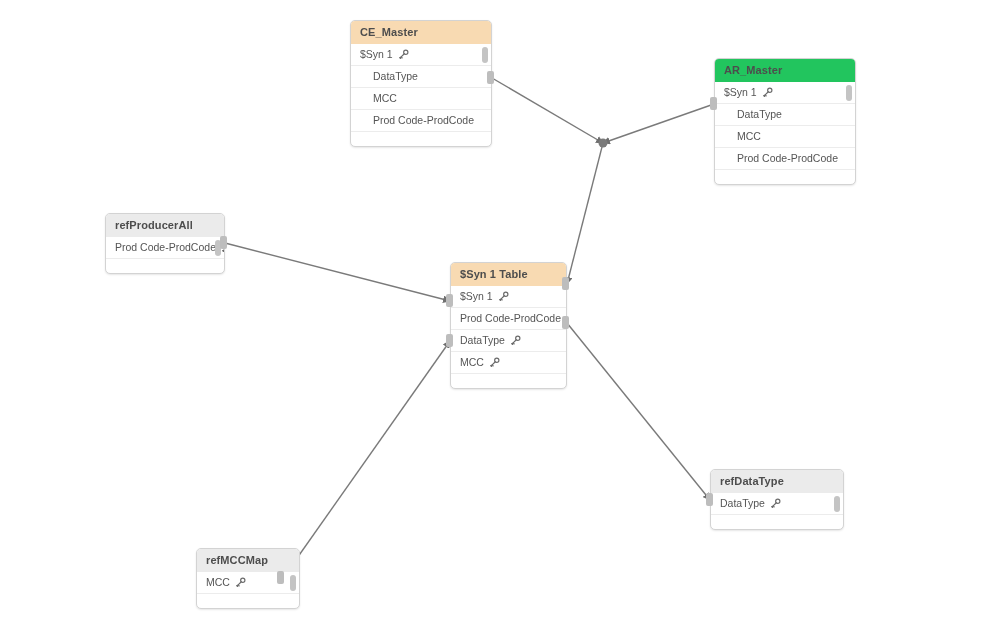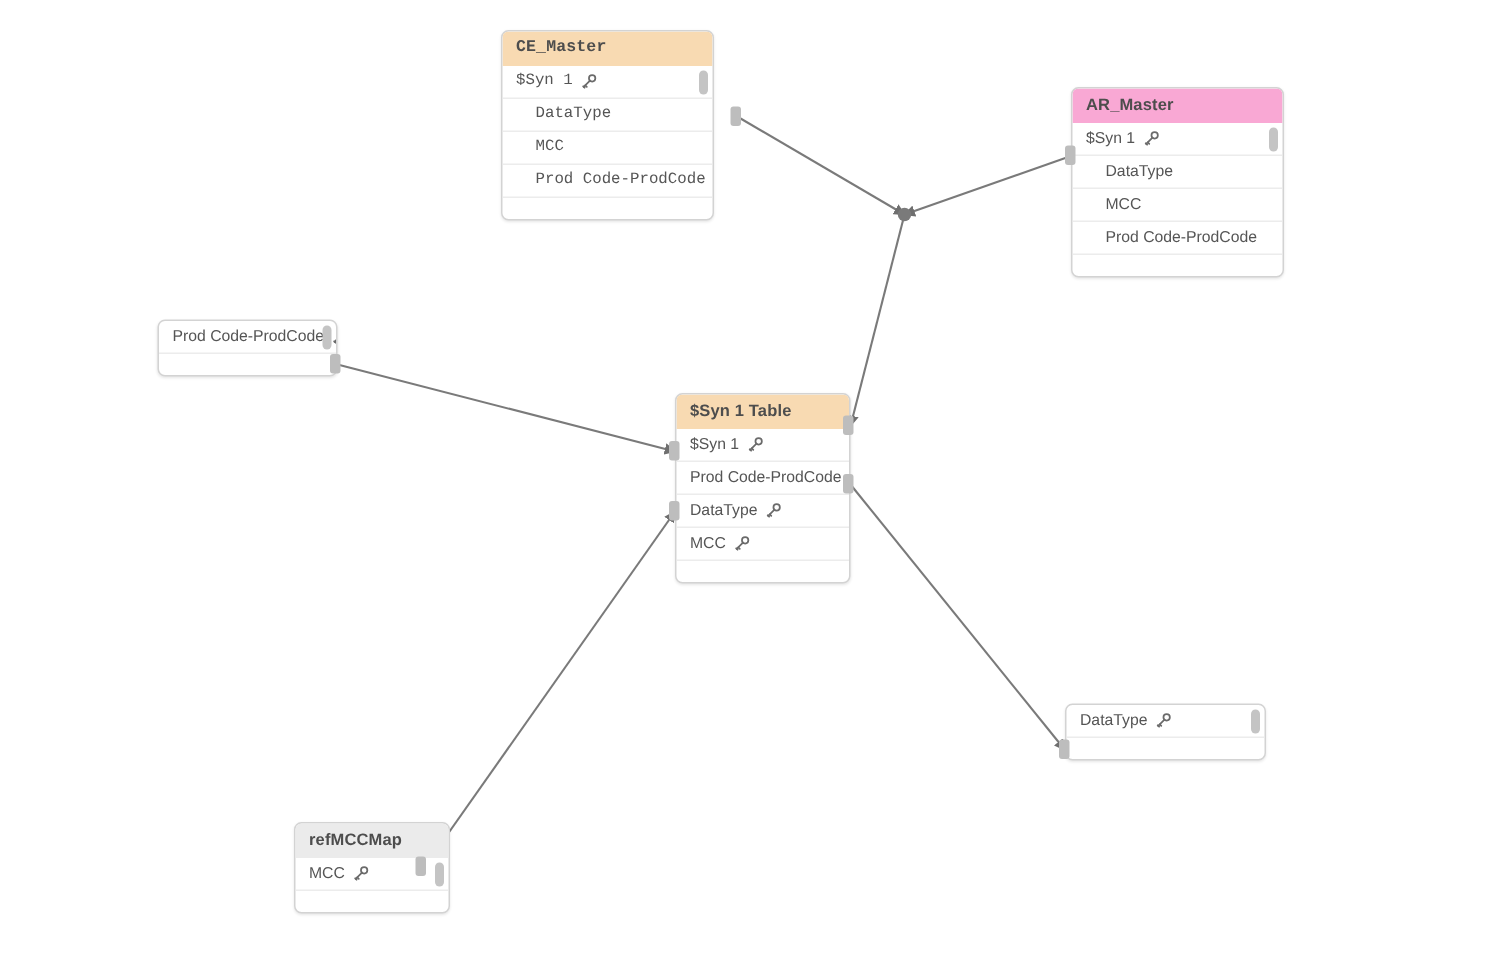--- a/index.html
+++ b/index.html
@@ -43,21 +43,21 @@
     font-weight: bold;
     color: #4d4d4d;
     padding: 5px 9px 5px 9px;
     line-height: 13px;
     letter-spacing: 0.1px;
     box-sizing: border-box;
     white-space: nowrap;
     overflow: hidden;
   }
   .hdr-peach { background: #f8dab2; }
-  .hdr-orange { background: #f9a8d4; }
+  .hdr-orange { background: #22c55e; }
   .hdr-grey { background: #ebebeb; }
   .table-body {
     position: relative;
   }
   .field-row {
     font-size: 10.5px;
     color: #555555;
     line-height: 13px;
     padding: 4px 9px 4px 9px;
     border-top: 1px solid #ececec;
@@ -115,21 +115,21 @@
         <path d="M 714 104 L 603 143" marker-end="url(#arrow-end)"></path>
         <path d="M 603 143 L 567 284" marker-end="url(#arrow-end)"></path>
         <path d="M 225 243 L 450 301" marker-end="url(#arrow-end)"></path>
         <path d="M 567 323 L 710 500" marker-end="url(#arrow-end)"></path>
         <path d="M 283 578 L 450 341" marker-end="url(#arrow-end)"></path>
       </g>
     <circle id="junction-node" cx="603" cy="143" r="4.5" fill="#7a7a7a"></circle>
   </svg>
 
   <div id="nodes">
-      <div class="table-node" style="left: 334px; top: 20px; width: 142px; font-family: Liberation Mono, monospace;">
+      <div class="table-node" style="left: 350px; top: 20px; width: 142px;">
         <div class="table-header hdr-peach">CE_Master</div>
         <div class="table-body">
           <div class="field-row no-sep">
             <span class="field-label">$Syn 1</span>
             <span class="key-icon">
               <svg width="11" height="11" viewBox="0 0 16 16">
                 <g fill="#6b6b6b">
                   <circle cx="11.3" cy="4.7" r="3.1" fill="none" stroke="#6b6b6b" stroke-width="1.7"></circle>
                   <path d="M9.2 6.9 L3.1 13.0" stroke="#6b6b6b" stroke-width="1.7" stroke-linecap="round" fill="none"></path>
                   <path d="M4.6 11.5 L6.1 13.0" stroke="#6b6b6b" stroke-width="1.7" stroke-linecap="round" fill="none"></path>
@@ -232,39 +232,41 @@
                   <path d="M4.6 11.5 L6.1 13.0" stroke="#6b6b6b" stroke-width="1.7" stroke-linecap="round" fill="none"></path>
                   <path d="M2.6 12.4 L4.0 13.8" stroke="#6b6b6b" stroke-width="1.7" stroke-linecap="round" fill="none"></path>
                 </g>
               </svg>
             </span>
           </div>
           <div class="empty-row"></div>
         </div>
       </div>
       <div class="table-node" style="left: 105px; top: 213px; width: 120px;">
+        <div class="table-header hdr-grey">refProducerAll</div>
         <div class="table-body">
           <div class="field-row no-sep">
             <span class="field-label">Prod Code-ProdCode</span>
             <span class="key-icon">
               <svg width="11" height="11" viewBox="0 0 16 16">
                 <g fill="#6b6b6b">
                   <circle cx="11.3" cy="4.7" r="3.1" fill="none" stroke="#6b6b6b" stroke-width="1.7"></circle>
                   <path d="M9.2 6.9 L3.1 13.0" stroke="#6b6b6b" stroke-width="1.7" stroke-linecap="round" fill="none"></path>
                   <path d="M4.6 11.5 L6.1 13.0" stroke="#6b6b6b" stroke-width="1.7" stroke-linecap="round" fill="none"></path>
                   <path d="M2.6 12.4 L4.0 13.8" stroke="#6b6b6b" stroke-width="1.7" stroke-linecap="round" fill="none"></path>
                 </g>
               </svg>
             </span>
           </div>
           <div class="empty-row"></div>
           <div class="scroll-thumb" style="top: 3px; height: 16px;"></div>
         </div>
       </div>
       <div class="table-node" style="left: 710px; top: 469px; width: 134px;">
+        <div class="table-header hdr-grey">refDataType</div>
         <div class="table-body">
           <div class="field-row no-sep">
             <span class="field-label">DataType</span>
             <span class="key-icon">
               <svg width="11" height="11" viewBox="0 0 16 16">
                 <g fill="#6b6b6b">
                   <circle cx="11.3" cy="4.7" r="3.1" fill="none" stroke="#6b6b6b" stroke-width="1.7"></circle>
                   <path d="M9.2 6.9 L3.1 13.0" stroke="#6b6b6b" stroke-width="1.7" stroke-linecap="round" fill="none"></path>
                   <path d="M4.6 11.5 L6.1 13.0" stroke="#6b6b6b" stroke-width="1.7" stroke-linecap="round" fill="none"></path>
                   <path d="M2.6 12.4 L4.0 13.8" stroke="#6b6b6b" stroke-width="1.7" stroke-linecap="round" fill="none"></path>

